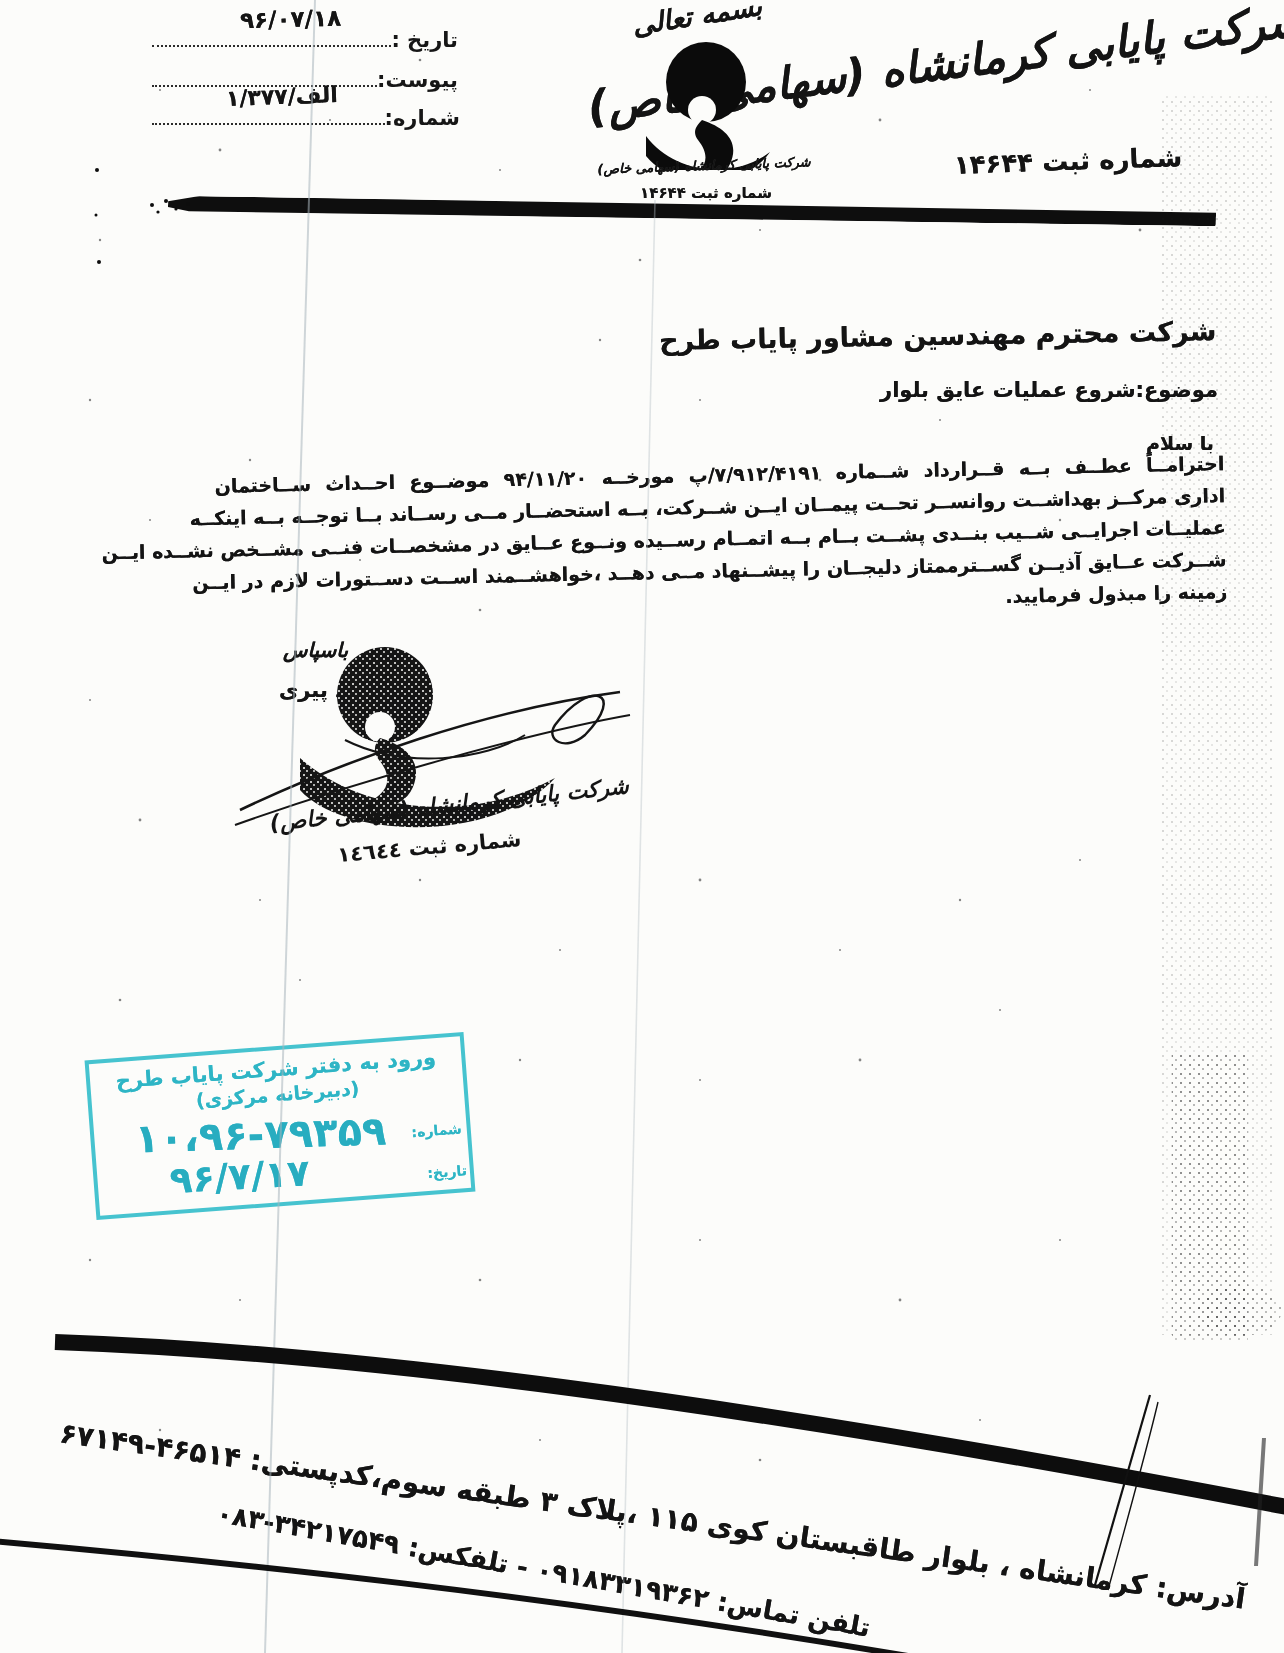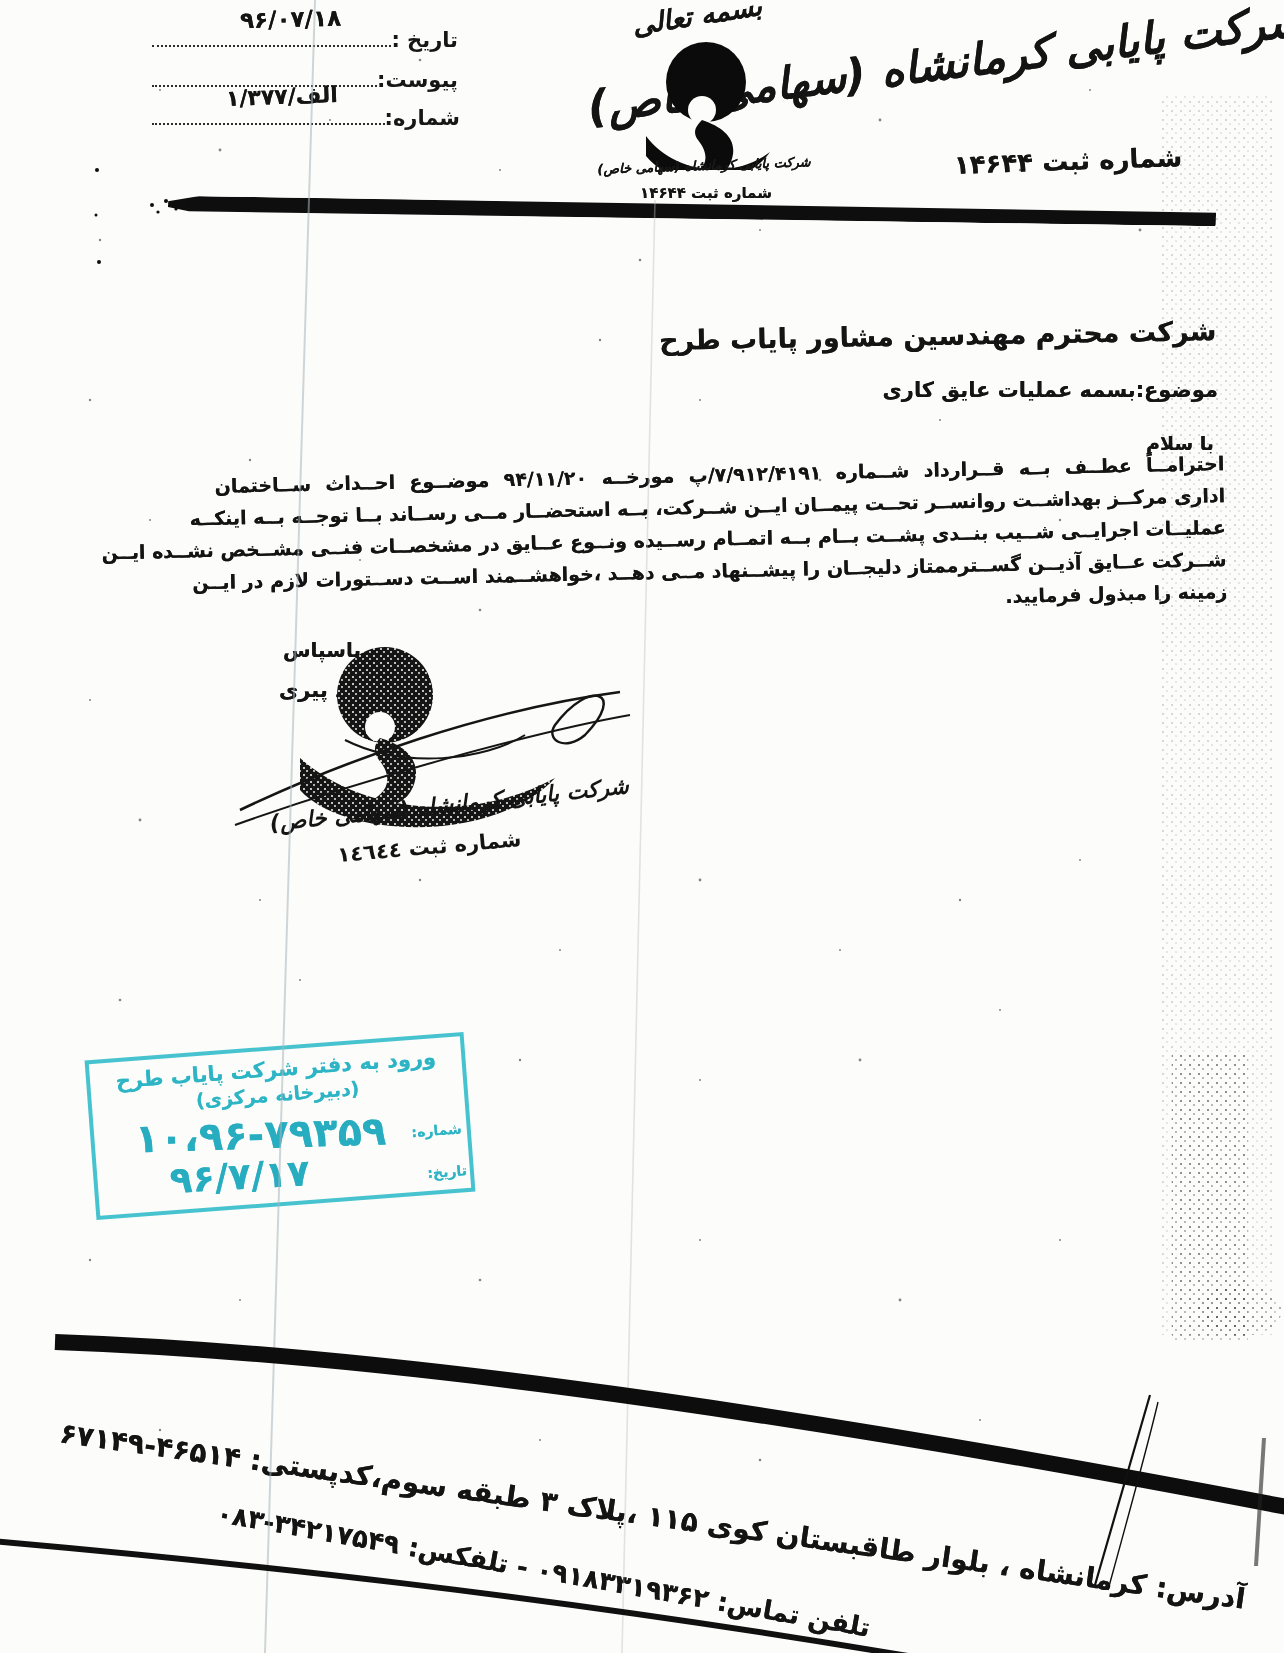--- a/index.html
+++ b/index.html
@@ -39,21 +39,21 @@
             clip-path:polygon(0 35%,3% 0,100% 15%,100% 100%,2% 95%,0 70%);}
 
   
   .recipient{right:68px;top:320px;font-size:27px;font-weight:bold;transform:rotate(-1deg);white-space:nowrap;}
   .subject{right:66px;top:378px;font-size:21px;font-weight:bold;white-space:nowrap;}
   .salutation{right:70px;top:432px;font-size:19px;font-weight:bold;}
   .body-block{right:60px;top:447px;width:1010px;transform:rotate(-1.3deg);transform-origin:right top;}
   .body-line{font-size:19px;font-weight:bold;line-height:32px;text-align:justify;
              text-align-last:justify;white-space:nowrap;}
   .body-line.last{text-align:right;text-align-last:right;}
-  .closing{left:283px;top:638px;font-size:20px;font-weight:bold;}
+  .closing{left:283px;top:638px;font-size:20px;font-weight:bold;font-style:italic;}
   .signatory{left:279px;top:678px;font-size:21px;font-weight:bold;white-space:nowrap;}
 
   
   .sig-svg{left:225px;top:640px;}
 
   
   .entry-stamp{left:90px;top:1046px;width:372px;height:152px;border:4px solid #46c3cf;
                transform:rotate(-4.3deg);color:#2eb5c5;text-shadow:0 0 .6px #5cc8d4;}
   .es-title{text-align:center;margin-top:7px;font-size:21px;font-weight:bold;}
   .es-sub{text-align:center;font-size:19px;font-weight:bold;margin-top:2px;}
@@ -105,21 +105,21 @@
 
   <div class="meta-row row-number">
     <span class="meta-label">شماره:</span>
     <span class="meta-line"></span>
   </div>
   <div class="abs ink val-number">الف/۱/۳۷۷</div>
 
   <div class="abs scan-bar"></div>
 
   <div class="abs ink recipient">شرکت محترم مهندسین مشاور پایاب طرح</div>
-  <div class="abs ink subject">موضوع:بسمه عملیات عایق کاری</div>
+  <div class="abs ink subject">موضوع:شروع عملیات عایق بلوار</div>
   <div class="abs ink salutation">با سلام</div>
 
   <div class="abs body-block">
     <div class="body-line ink">احترامــاً عطــف بــه قــرارداد شــماره ۷/۹۱۲/۴۱۹۱/پ مورخــه ۹۴/۱۱/۲۰ موضــوع احــداث ســاختمان</div>
     <div class="body-line ink">اداری مرکــز بهداشــت روانســر تحــت پیمــان ایــن شــرکت، بــه استحضــار مــی رســاند بــا توجــه بــه اینکــه</div>
     <div class="body-line ink">عملیــات اجرایــی شــیب بنــدی پشــت بــام بــه اتمــام رســیده ونــوع عــایق در مشخصــات فنــی مشــخص نشــده ایــن</div>
     <div class="body-line ink">شــرکت عــایق آذیــن گســترممتاز دلیجــان را پیشــنهاد مــی دهــد ،خواهشــمند اســت دســتورات لازم در ایــن</div>
     <div class="body-line last ink">زمینه را مبذول فرمایید.</div>
   </div>
 

